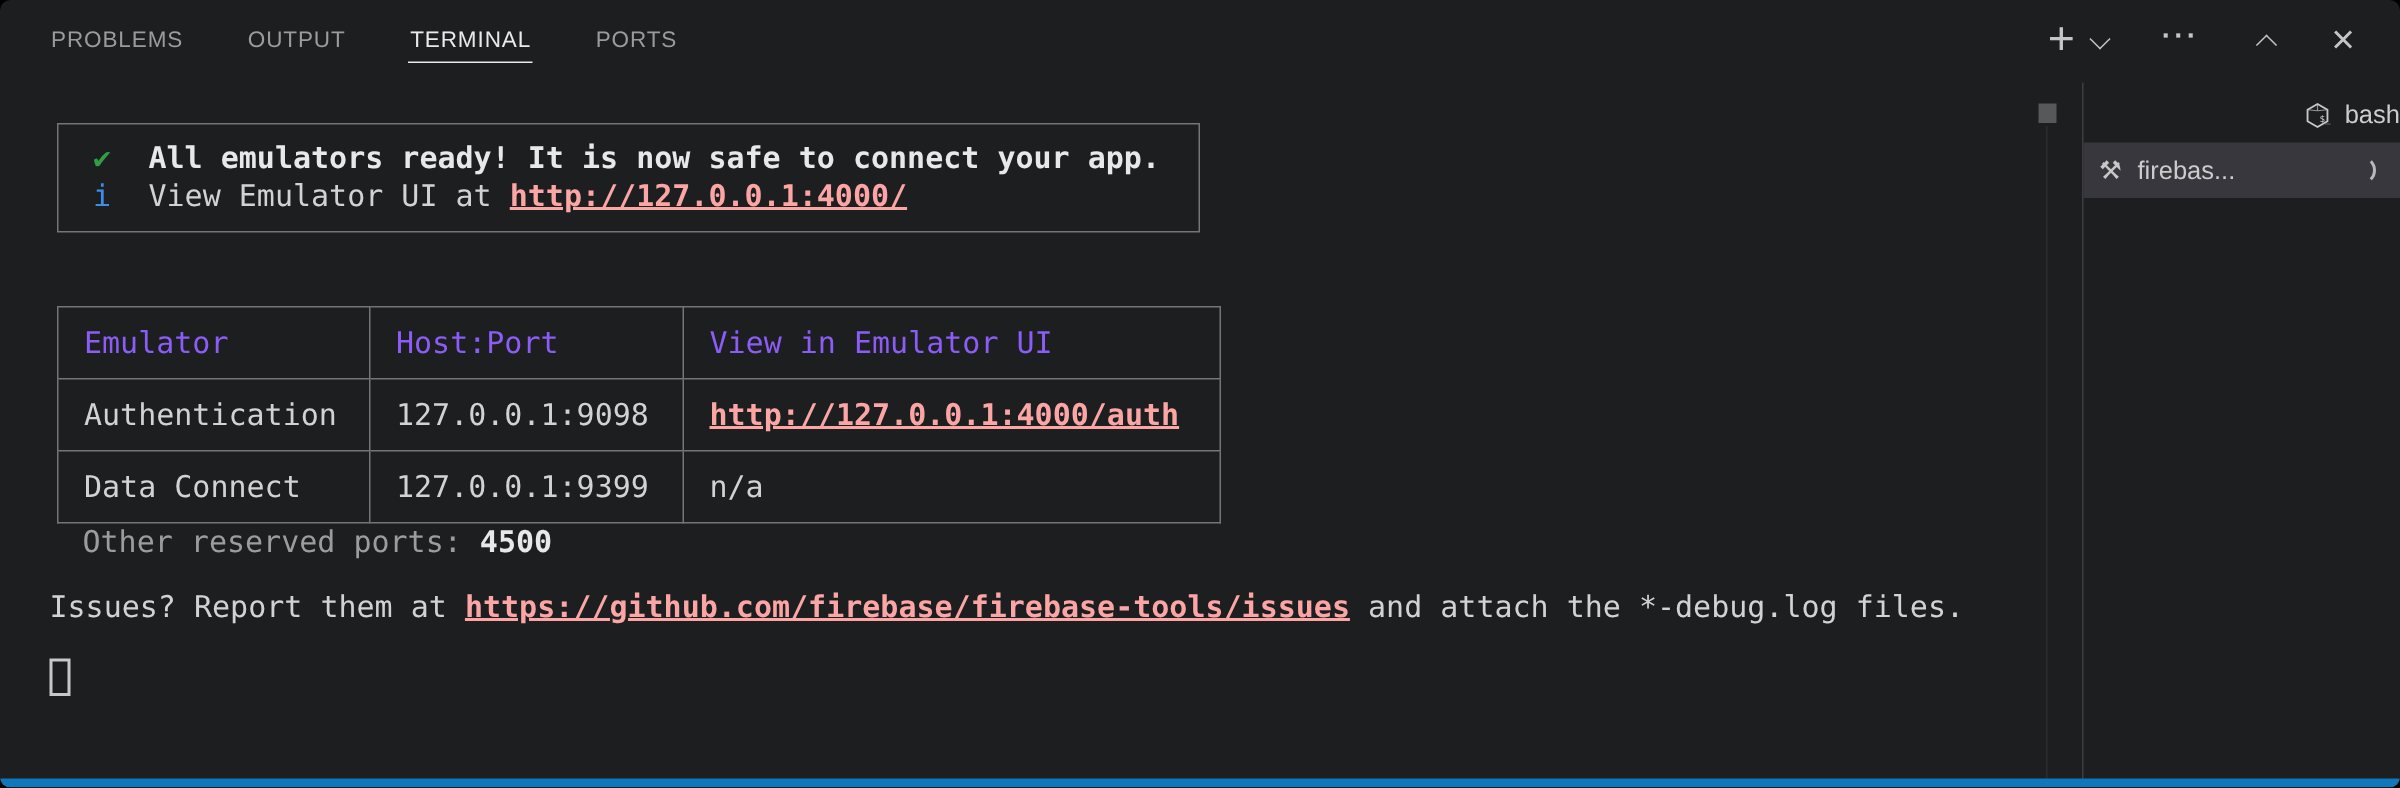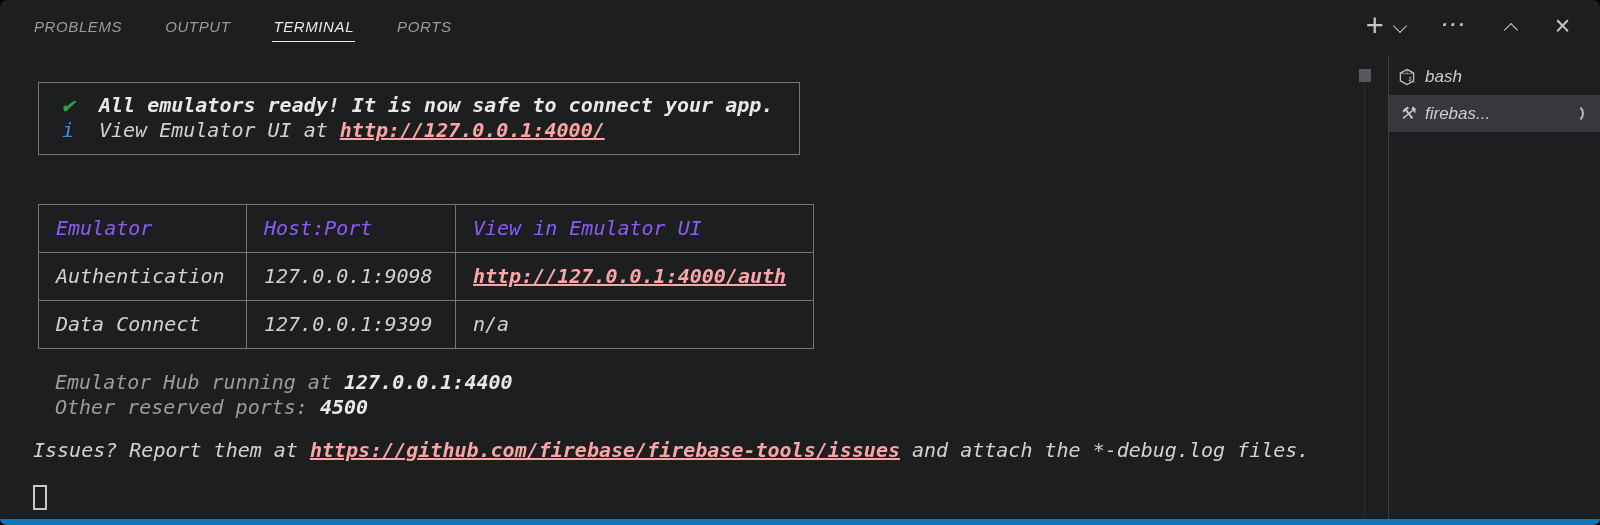--- a/index.html
+++ b/index.html
@@ -1,20 +1,19 @@
 <!DOCTYPE html>
 <html><head>
 <meta charset="utf-8">
 <style>
   html,body{margin:0;padding:0;background:#000;}
   .window{
     position:relative;width:1600px;height:525px;background:#1d1e20;
     border-radius:7px;overflow:hidden;
     font-family:"Liberation Sans",sans-serif;
-    font-style:italic;
   }
   
   .tabbar{position:absolute;left:0;top:0;height:55px;display:flex;align-items:center;
     padding-left:33px;gap:41px;}
   .tab{font-size:15px;letter-spacing:.6px;color:#9b9b9b;cursor:pointer;
     padding:5px 1px 6px;border-bottom:1.5px solid transparent;}
   .tab.active{color:#e9e9e9;border-bottom-color:#e9e9e9;}
   
   .actions{position:absolute;right:30px;top:0;height:55px;display:flex;align-items:center;color:#c5c5c5;}
   .action{cursor:pointer;display:flex;align-items:center;justify-content:center;}
@@ -46,21 +45,21 @@
   .hub-first{margin-top:21px;}
   .issues{margin-top:18px;white-space:nowrap;}
   .cursor{margin-top:22px;width:10px;height:21px;border:2px solid #c8c8c8;}
   
   .track{position:absolute;left:1364px;top:84px;bottom:6px;width:1px;background:#2d2d30;}
   .thumb{position:absolute;left:1359px;top:69px;width:12px;height:13px;background:#57575c;cursor:pointer;}
   .sash{position:absolute;left:1388px;top:55px;bottom:6px;width:1px;background:#3e3e42;cursor:col-resize;}
   
   .sidebar{position:absolute;left:1389px;right:0;top:55px;bottom:6px;padding-top:3px;}
   .srow{display:flex;align-items:center;height:37px;padding-left:9px;gap:9px;
-    color:#cccccc;font-size:17px;cursor:pointer;white-space:nowrap;}
+    color:#cccccc;font-size:17px;cursor:pointer;white-space:nowrap;justify-content:flex-end;}
   .srow.active{background:#37373d;}
   .sicon{width:18px;height:18px;flex:0 0 auto;display:flex;align-items:center;justify-content:center;}
   .tools-glyph{font-size:17px;color:#c8c8c8;}
   .spinner{margin-left:auto;margin-right:16px;width:15px;height:15px;flex:0 0 auto;
     border:2.5px solid transparent;border-right-color:#b9b9b9;border-radius:50%;}
   
   .bottombar{position:absolute;left:0;right:0;bottom:0;height:6px;background:#1177bb;}
 </style>
 </head>
 <body>
@@ -110,21 +109,20 @@
         <td><span class="tlink">http://127.0.0.1:4000/auth</span></td>
       </tr>
       <tr>
         <td>Data Connect</td>
         <td>127.0.0.1:9399</td>
         <td>n/a</td>
       </tr>
     </tbody>
       </table>
 
-    <div class="dimline hub-first"><span>Emulator Hub running at </span><span class="bold-white">127.0.0.1:4400</span></div>
     <div class="dimline"><span>Other reserved ports: </span><span class="bold-white">4500</span></div>
 
     <div class="issues"><span>Issues? Report them at </span><span class="tlink">https://github.com/firebase/firebase-tools/issues</span><span> and attach the *-debug.log files.</span></div>
 
     <div class="cursor"></div>
   </div>
 
   <div class="track"></div>
   <div class="thumb"></div>
   <div class="sash"></div>

